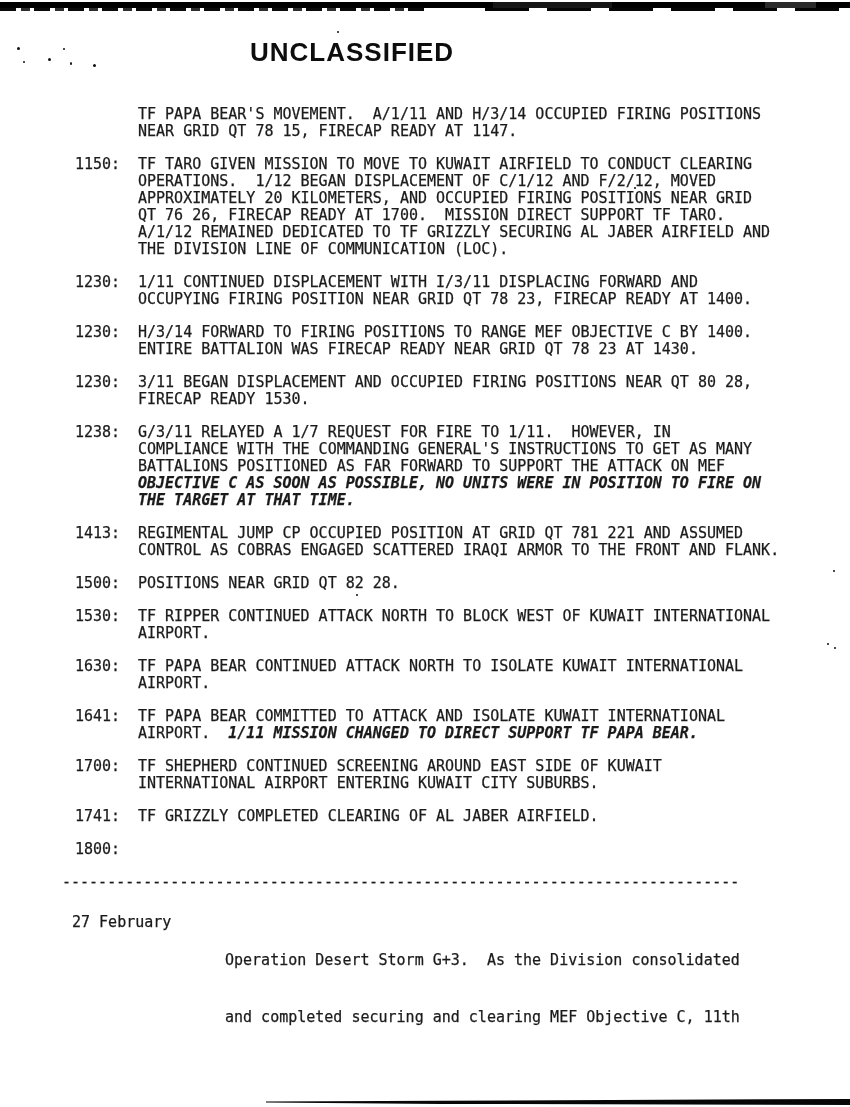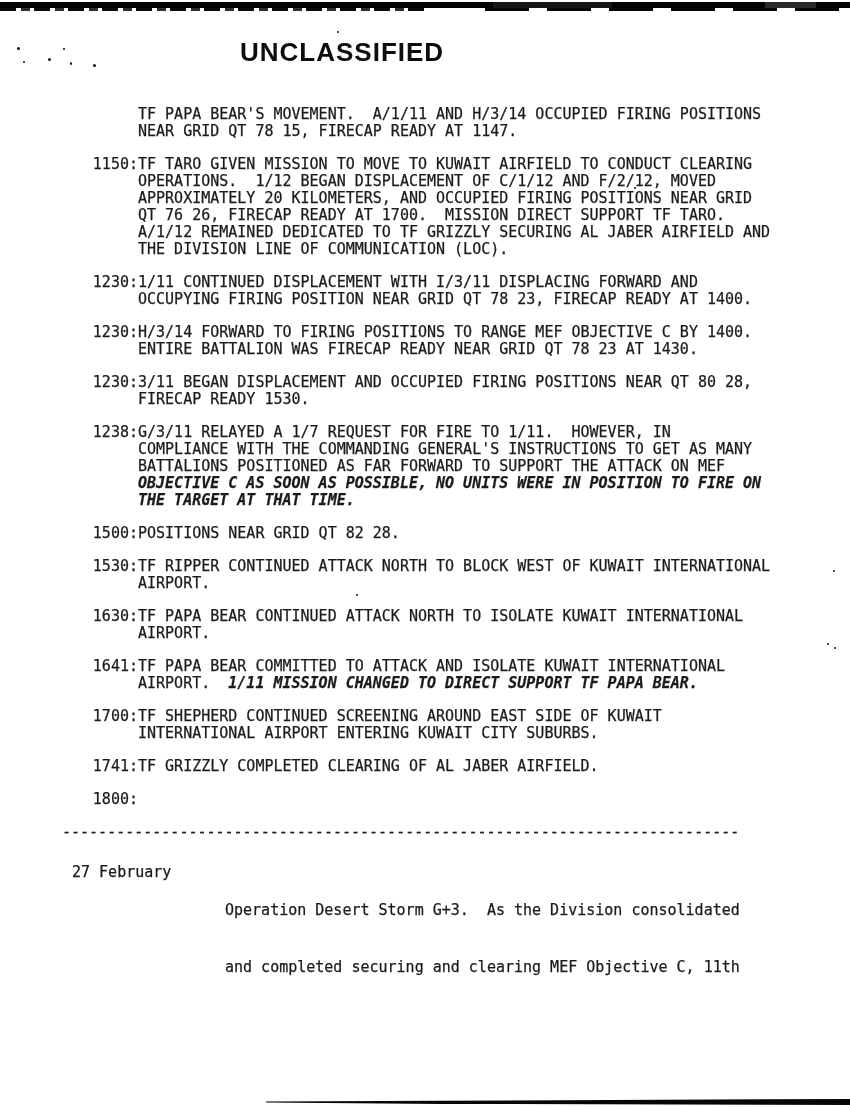--- a/index.html
+++ b/index.html
@@ -25,32 +25,32 @@
     background:repeating-linear-gradient(90deg,#050505 0 44px,transparent 44px 62px);
   }
   .bottom-bar {
     position:absolute; top:1099px; left:266px; width:584px; height:6px;
     background:#070707;
     clip-path:polygon(0 42%, 30% 28%, 100% 0, 100% 100%, 30% 82%, 0 58%);
   }
   .speck { position:absolute; background:#111; border-radius:50%; }
   
   .title {
-    position:absolute; top:37px; left:240px;
+    position:absolute; top:37px; left:250px;
     font-family:"Liberation Sans", sans-serif;
     font-size:26px; font-weight:700; letter-spacing:1px; color:#0d0d0d;
   }
   
   .doc-body {
     position:absolute; top:106px; left:0; right:0;
     font-size:15px; line-height:17px;
     -webkit-text-stroke:0.25px #1b1b1b;
   }
   .entry { display:flex; margin-bottom:16px; }
-  .entry-time { flex:0 0 63px; margin-left:75px; white-space:pre;text-align:right; }
+  .entry-time { flex:0 0 63px; margin-left:75px; white-space:pre; }
   .entry-text { white-space:pre; }
   .line { white-space:pre; }
   .it { font-style:italic;font-weight:bold; }
   .separator { margin:16px 0 0 62px; white-space:pre; letter-spacing:0; }
   .footer { display:flex; margin-top:22px; line-height:19px; }
   .footer-date { flex:0 0 153px; margin-left:72px; white-space:pre; }
   .footer-text { white-space:pre; }
 </style>
 </head>
 <body>
@@ -98,20 +98,24 @@
         </div>
         <div class="entry">
           <div class="entry-time">1230:</div>
           <div class="entry-text"><div class="line">3/11 BEGAN DISPLACEMENT AND OCCUPIED FIRING POSITIONS NEAR QT 80 28,</div><div class="line">FIRECAP READY 1530.</div></div>
         </div>
         <div class="entry">
           <div class="entry-time">1238:</div>
           <div class="entry-text"><div class="line">G/3/11 RELAYED A 1/7 REQUEST FOR FIRE TO 1/11.  HOWEVER, IN</div><div class="line">COMPLIANCE WITH THE COMMANDING GENERAL'S INSTRUCTIONS TO GET AS MANY</div><div class="line">BATTALIONS POSITIONED AS FAR FORWARD TO SUPPORT THE ATTACK ON MEF</div><div class="line"><span class="it">OBJECTIVE C AS SOON AS POSSIBLE, NO UNITS WERE IN POSITION TO FIRE ON</span></div><div class="line"><span class="it">THE TARGET AT THAT TIME.</span></div></div>
         </div>
         <div class="entry">
+          <div class="entry-time">1413:</div>
+          <div class="entry-text"><div class="line">REGIMENTAL JUMP CP OCCUPIED POSITION AT GRID QT 781 221 AND ASSUMED</div><div class="line">CONTROL AS COBRAS ENGAGED SCATTERED IRAQI ARMOR TO THE FRONT AND FLANK.</div></div>
+        </div>
+        <div class="entry">
           <div class="entry-time">1500:</div>
           <div class="entry-text"><div class="line">POSITIONS NEAR GRID QT 82 28.</div></div>
         </div>
         <div class="entry">
           <div class="entry-time">1530:</div>
           <div class="entry-text"><div class="line">TF RIPPER CONTINUED ATTACK NORTH TO BLOCK WEST OF KUWAIT INTERNATIONAL</div><div class="line">AIRPORT.</div></div>
         </div>
         <div class="entry">
           <div class="entry-time">1630:</div>
           <div class="entry-text"><div class="line">TF PAPA BEAR CONTINUED ATTACK NORTH TO ISOLATE KUWAIT INTERNATIONAL</div><div class="line">AIRPORT.</div></div>

